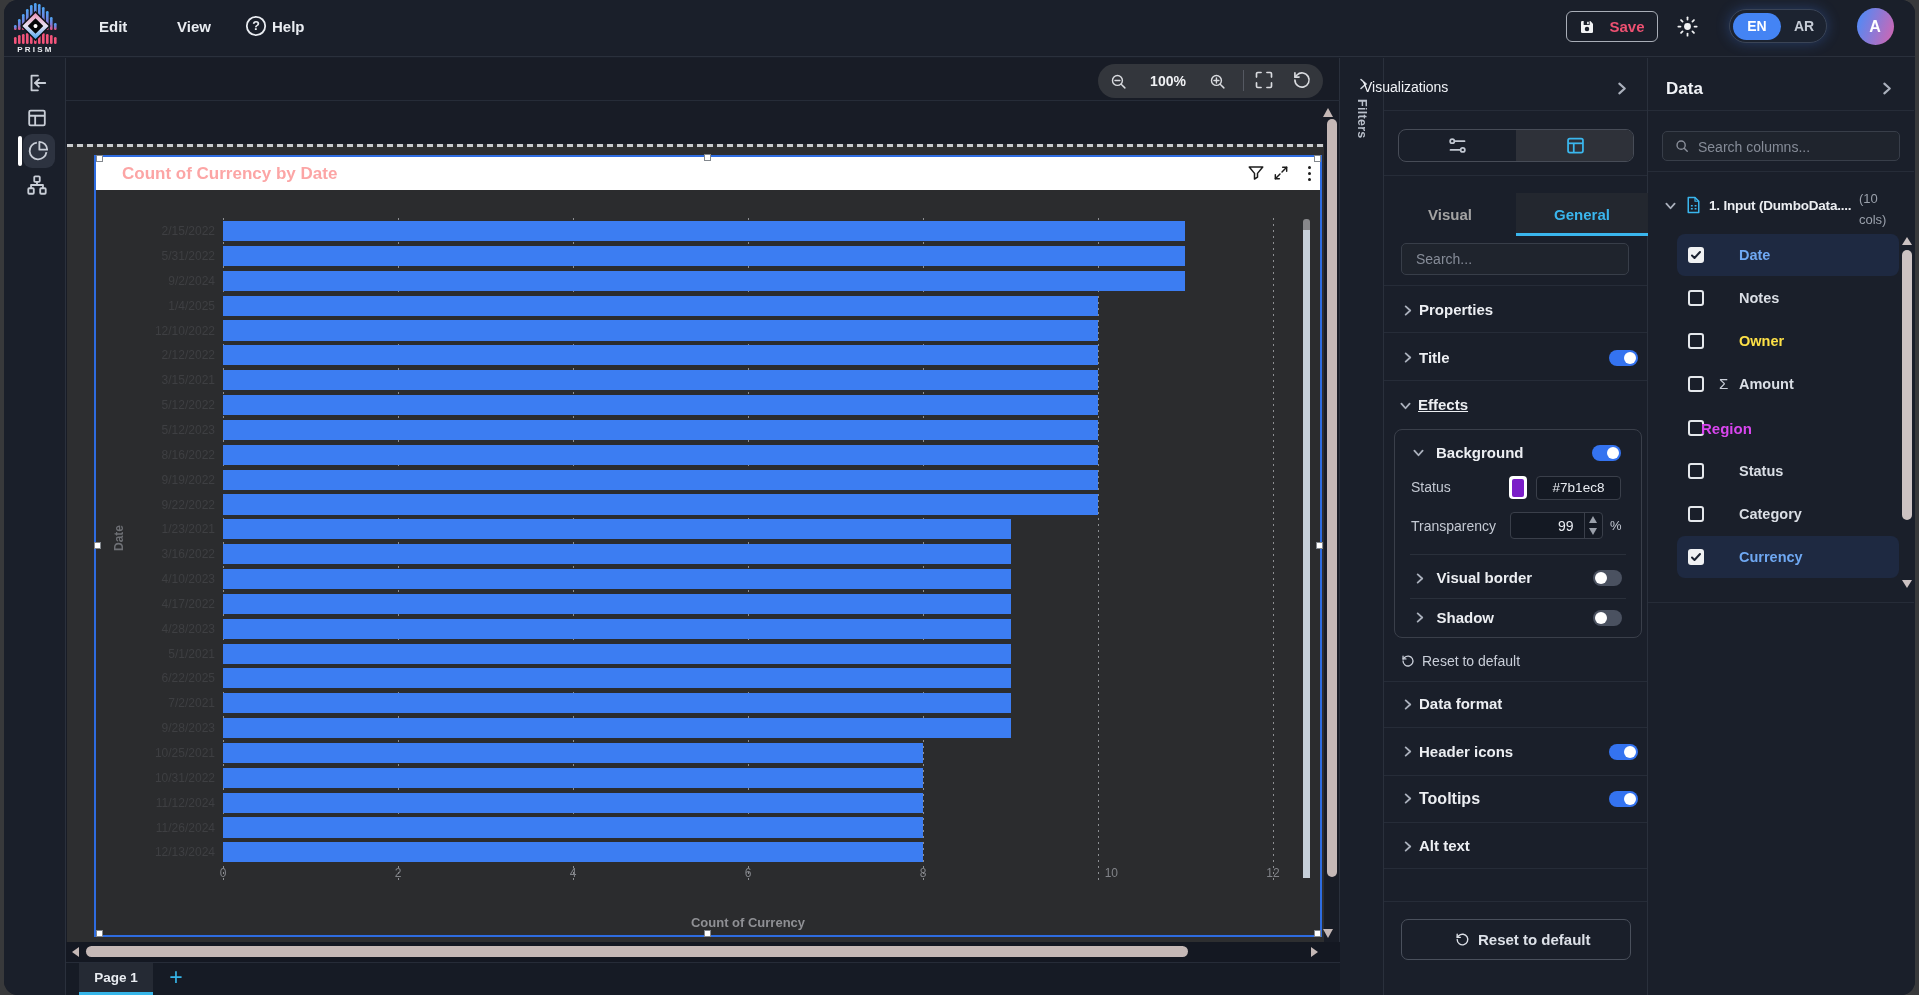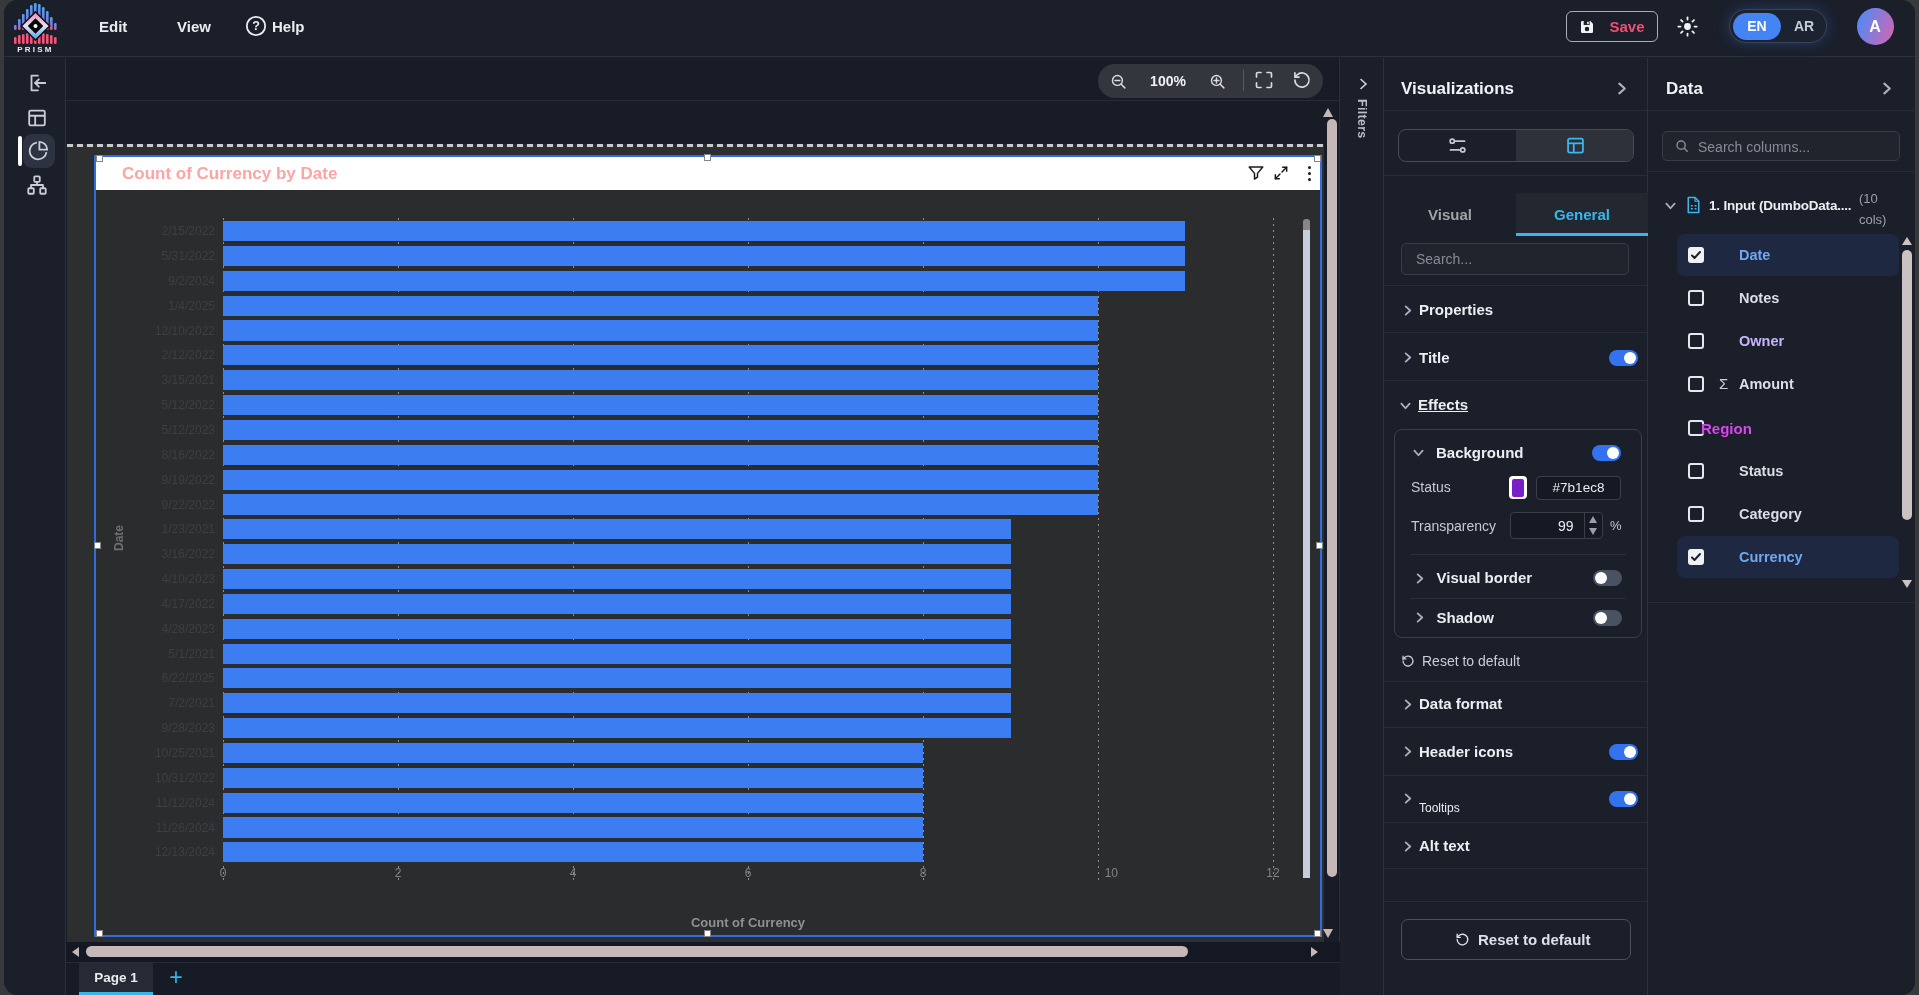--- a/index.html
+++ b/index.html
@@ -264,21 +264,21 @@
 <div class="abs" style="left:79px;top:991.5px;width:74px;height:3.5px;background:#36b5e8;"></div>
 <div class="abs" style="left:166px;top:963px;width:20px;height:29px;font-size:23px;font-weight:400;color:#36b5e8;text-align:center;line-height:28px;">+</div>
 
 <div class="abs" style="left:1341px;top:58px;width:42.5px;height:937px;background:#1a1f2a;border-right:1px solid #2a303c;"></div>
 <svg class="abs" style="left:1356.5px;top:78px;" width="12" height="12" viewBox="0 0 12 12">
         <polyline points="4,1.5 9,6 4,10.5" fill="none" stroke="#cfd4dc" stroke-width="1.6" stroke-linecap="round"></polyline>
       </svg>
 <div class="abs" style="left:1355px;top:99px;writing-mode:vertical-rl;font-size:12.5px;font-weight:600;color:#b9bfca;letter-spacing:0.3px;">Filters</div>
 
 <div class="abs" style="left:1384px;top:58px;width:263.5px;height:937px;background:#1a1f2a;border-right:1px solid #2a303c;"></div>
-<div class="abs" style="left:1401px;top:79px;font-size:17px;font-weight:bold;color:#f1f3f7;">Visualizations</div>
+<div class="abs" style="left:1363px;top:79px;font-size:14px;font-weight:normal;color:#f1f3f7;">Visualizations</div>
 <svg class="abs" style="left:1615px;top:82px;" width="13" height="13" viewBox="0 0 12 12">
         <polyline points="4,1.5 9,6 4,10.5" class="chev"></polyline>
       </svg>
 <div class="divider" style="left:1384px;top:110px;width:263px;"></div>
 <div class="abs" style="left:1398px;top:129px;width:236px;height:32.5px;border:1px solid #474c57;border-radius:8px;"></div>
 <div class="abs" style="left:1516px;top:130px;width:117px;height:30.5px;background:#2e3139;border-radius:0 7px 7px 0;"></div>
 <svg class="abs" style="left:1446.5px;top:134.5px;" width="21" height="21" viewBox="0 0 24 24" fill="none" stroke="#c2c8d2" stroke-width="2" stroke-linecap="round">
         <line x1="9.5" y1="7" x2="20" y2="7"></line>
         <circle cx="6" cy="7" r="2.4"></circle>
         <line x1="4" y1="17" x2="14.5" y2="17"></line>
@@ -364,21 +364,21 @@
         <polyline points="4,1.5 9,6 4,10.5" class="chev"></polyline>
       </svg>
 <div class="abs" style="left:1419px;top:742.5px;font-size:15px;font-weight:bold;color:#eceef2;">Header icons</div>
 <div class="tgl on" style="left:1609px;top:743.5px;">
         <div class="knob"></div>
       </div>
 <div class="divider" style="left:1384px;top:774.5px;width:263px;"></div>
 <svg class="abs" style="left:1402px;top:793.0px;" width="11" height="11" viewBox="0 0 12 12">
         <polyline points="4,1.5 9,6 4,10.5" class="chev"></polyline>
       </svg>
-<div class="abs" style="left:1419px;top:789.5px;font-size:12px;font-weight:normal;color:#eceef2;margin-top:11px;">Tooltips</div>
+<div class="abs" style="left:1419px;top:789.5px;font-size:16px;font-weight:bold;color:#eceef2;">Tooltips</div>
 <div class="tgl on" style="left:1609px;top:790.5px;">
         <div class="knob"></div>
       </div>
 <div class="divider" style="left:1384px;top:822px;width:263px;"></div>
 <svg class="abs" style="left:1402px;top:840.5px;" width="11" height="11" viewBox="0 0 12 12">
         <polyline points="4,1.5 9,6 4,10.5" class="chev"></polyline>
       </svg>
 <div class="abs" style="left:1419px;top:837.0px;font-size:15px;font-weight:bold;color:#eceef2;">Alt text</div>
 <div class="divider" style="left:1384px;top:868px;width:263px;"></div>
 <div class="divider" style="left:1384px;top:901px;width:263px;"></div>
@@ -416,21 +416,21 @@
 <div class="abs" style="left:1859px;top:188px;font-size:13px;color:#9aa0ab;line-height:21px;">(10<br>cols)</div>
 <div class="abs" style="left:1676.5px;top:233.5px;width:222px;height:42.5px;background:#1e2941;border-radius:8px;"></div>
 <div class="abs" style="left:1687.5px;top:246.8px;width:16px;height:16px;background:#f0f1f3;border-radius:3px;"></div>
 <svg class="abs" style="left:1689.5px;top:248.8px;" width="12" height="12" viewBox="0 0 12 12">
         <polyline points="2,6.5 4.5,9 10,3" fill="none" stroke="#1a2130" stroke-width="2" stroke-linecap="round" stroke-linejoin="round"></polyline>
       </svg>
 <div class="abs" style="left:1739px;top:246.8px;font-size:14.5px;font-weight:bold;color:#6fa8f2;">Date</div>
 <div class="abs" style="left:1687.5px;top:289.9px;width:16px;height:16px;border:2px solid #e5e8ec;border-radius:3px;"></div>
 <div class="abs" style="left:1739px;top:289.9px;font-size:14.5px;font-weight:bold;color:#dadee5;">Notes</div>
 <div class="abs" style="left:1687.5px;top:333.1px;width:16px;height:16px;border:2px solid #e5e8ec;border-radius:3px;"></div>
-<div class="abs" style="left:1739px;top:333.1px;font-size:14.5px;font-weight:bold;color:#c4b5fd;">Owner</div>
+<div class="abs" style="left:1739px;top:333.1px;font-size:14.5px;font-weight:bold;color:#fde047;">Owner</div>
 <div class="abs" style="left:1687.5px;top:376.4px;width:16px;height:16px;border:2px solid #e5e8ec;border-radius:3px;"></div>
 <div class="abs" style="left:1719px;top:375.4px;font-size:15px;color:#c9ced8;">Σ</div>
 <div class="abs" style="left:1739px;top:376.4px;font-size:14.5px;font-weight:bold;color:#dadee5;">Amount</div>
 <div class="abs" style="left:1687.5px;top:419.6px;width:16px;height:16px;border:2px solid #e5e8ec;border-radius:3px;"></div>
 <div class="abs" style="left:1701px;top:419.6px;font-size:15px;font-weight:bold;color:#d946ef;">Region</div>
 <div class="abs" style="left:1687.5px;top:462.8px;width:16px;height:16px;border:2px solid #e5e8ec;border-radius:3px;"></div>
 <div class="abs" style="left:1739px;top:462.8px;font-size:14.5px;font-weight:bold;color:#dadee5;">Status</div>
 <div class="abs" style="left:1687.5px;top:506.0px;width:16px;height:16px;border:2px solid #e5e8ec;border-radius:3px;"></div>
 <div class="abs" style="left:1739px;top:506.0px;font-size:14.5px;font-weight:bold;color:#dadee5;">Category</div>
 <div class="abs" style="left:1676.5px;top:535.9px;width:222px;height:42.5px;background:#1e2941;border-radius:8px;"></div>

